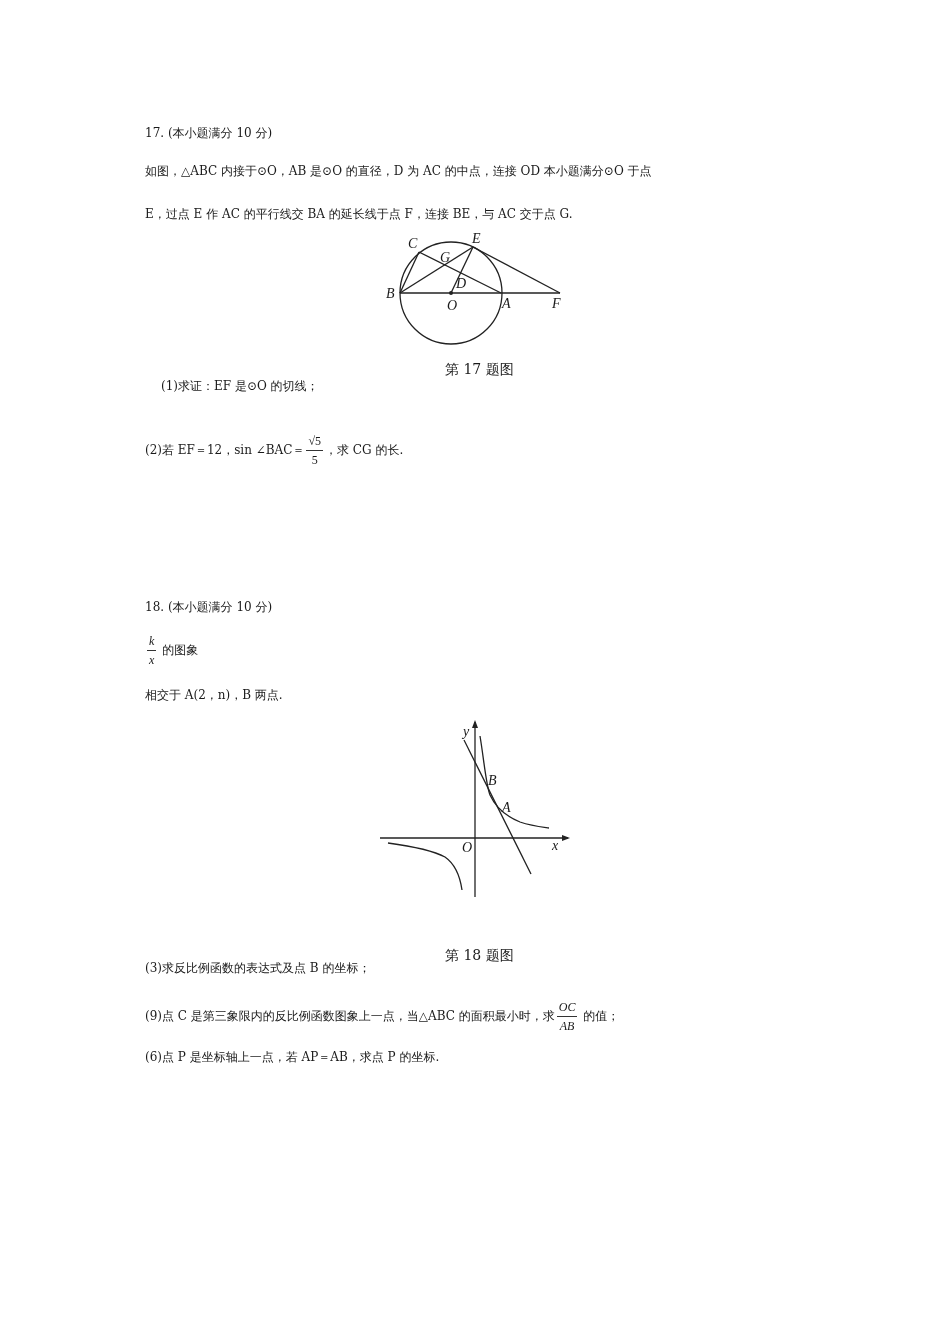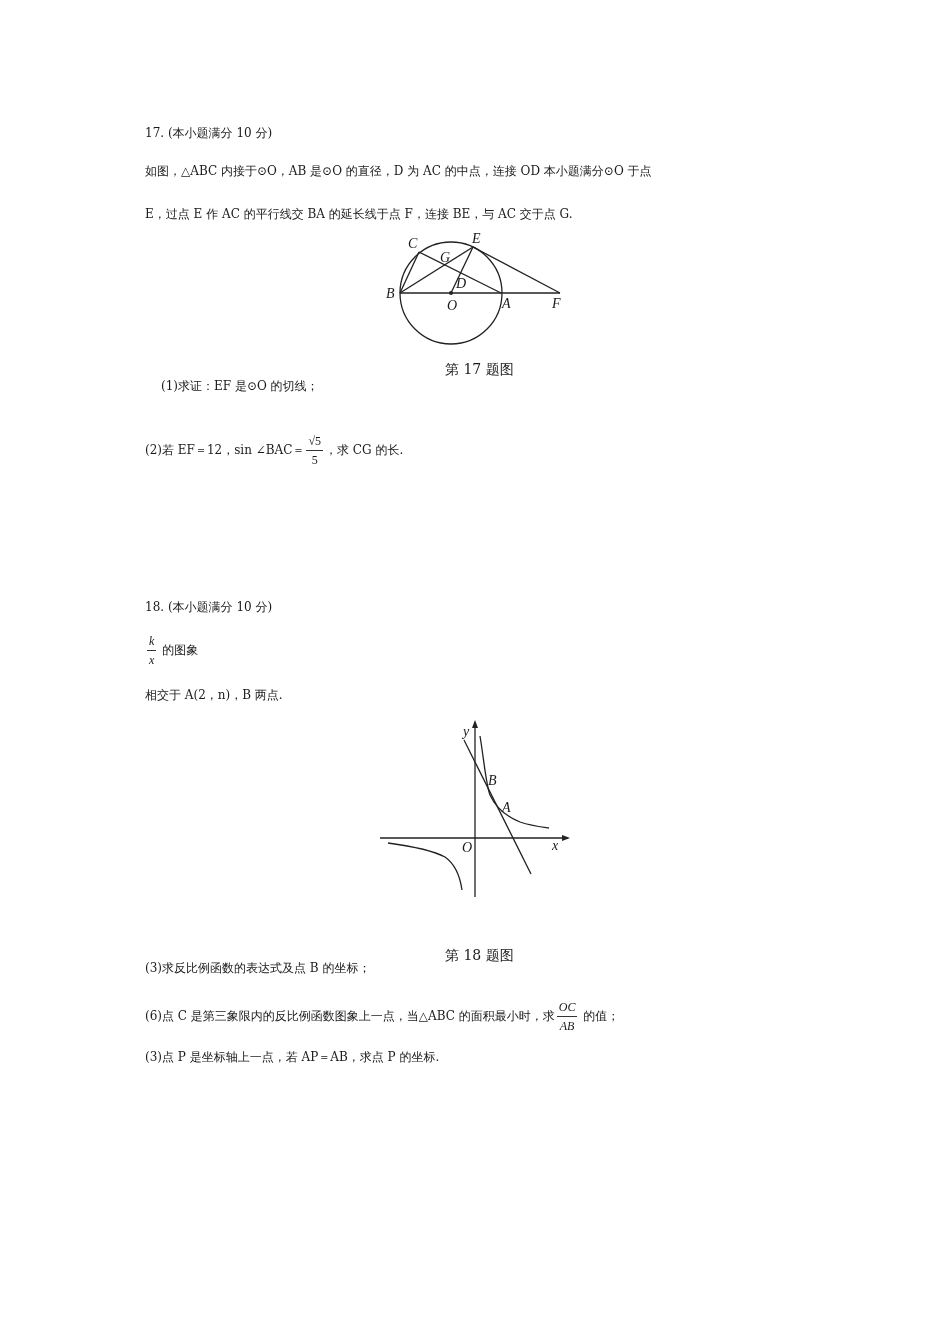--- a/index.html
+++ b/index.html
@@ -68,15 +68,15 @@
   <text x="552" y="850">x</text>
   <text x="462" y="852">O</text>
   <text x="488" y="785">B</text>
   <text x="502" y="812">A</text>
 </svg>
 
 <div class="caption" style="left:445px;top:921px;margin-top:26px;">第 18 题图</div>
 
 <div class="line" style="top:958px;">(3)求反比例函数的表达式及点 B 的坐标；</div>
 <div class="line" style="top:998px;">
-  <span>(6)点 C 是第三象限内的反比例函数图象上一点，当△ABC 的面积最小时，求</span><span class="frac"><span class="num it">OC</span><span class="den it">AB</span></span><span> 的值；</span>
+  <span>(9)点 C 是第三象限内的反比例函数图象上一点，当△ABC 的面积最小时，求</span><span class="frac"><span class="num it">OC</span><span class="den it">AB</span></span><span> 的值；</span>
 </div>
-<div class="line" style="top:1047px;">(3)点 P 是坐标轴上一点，若 AP＝AB，求点 P 的坐标.</div>
+<div class="line" style="top:1047px;">(6)点 P 是坐标轴上一点，若 AP＝AB，求点 P 的坐标.</div>
 
 </body></html>

